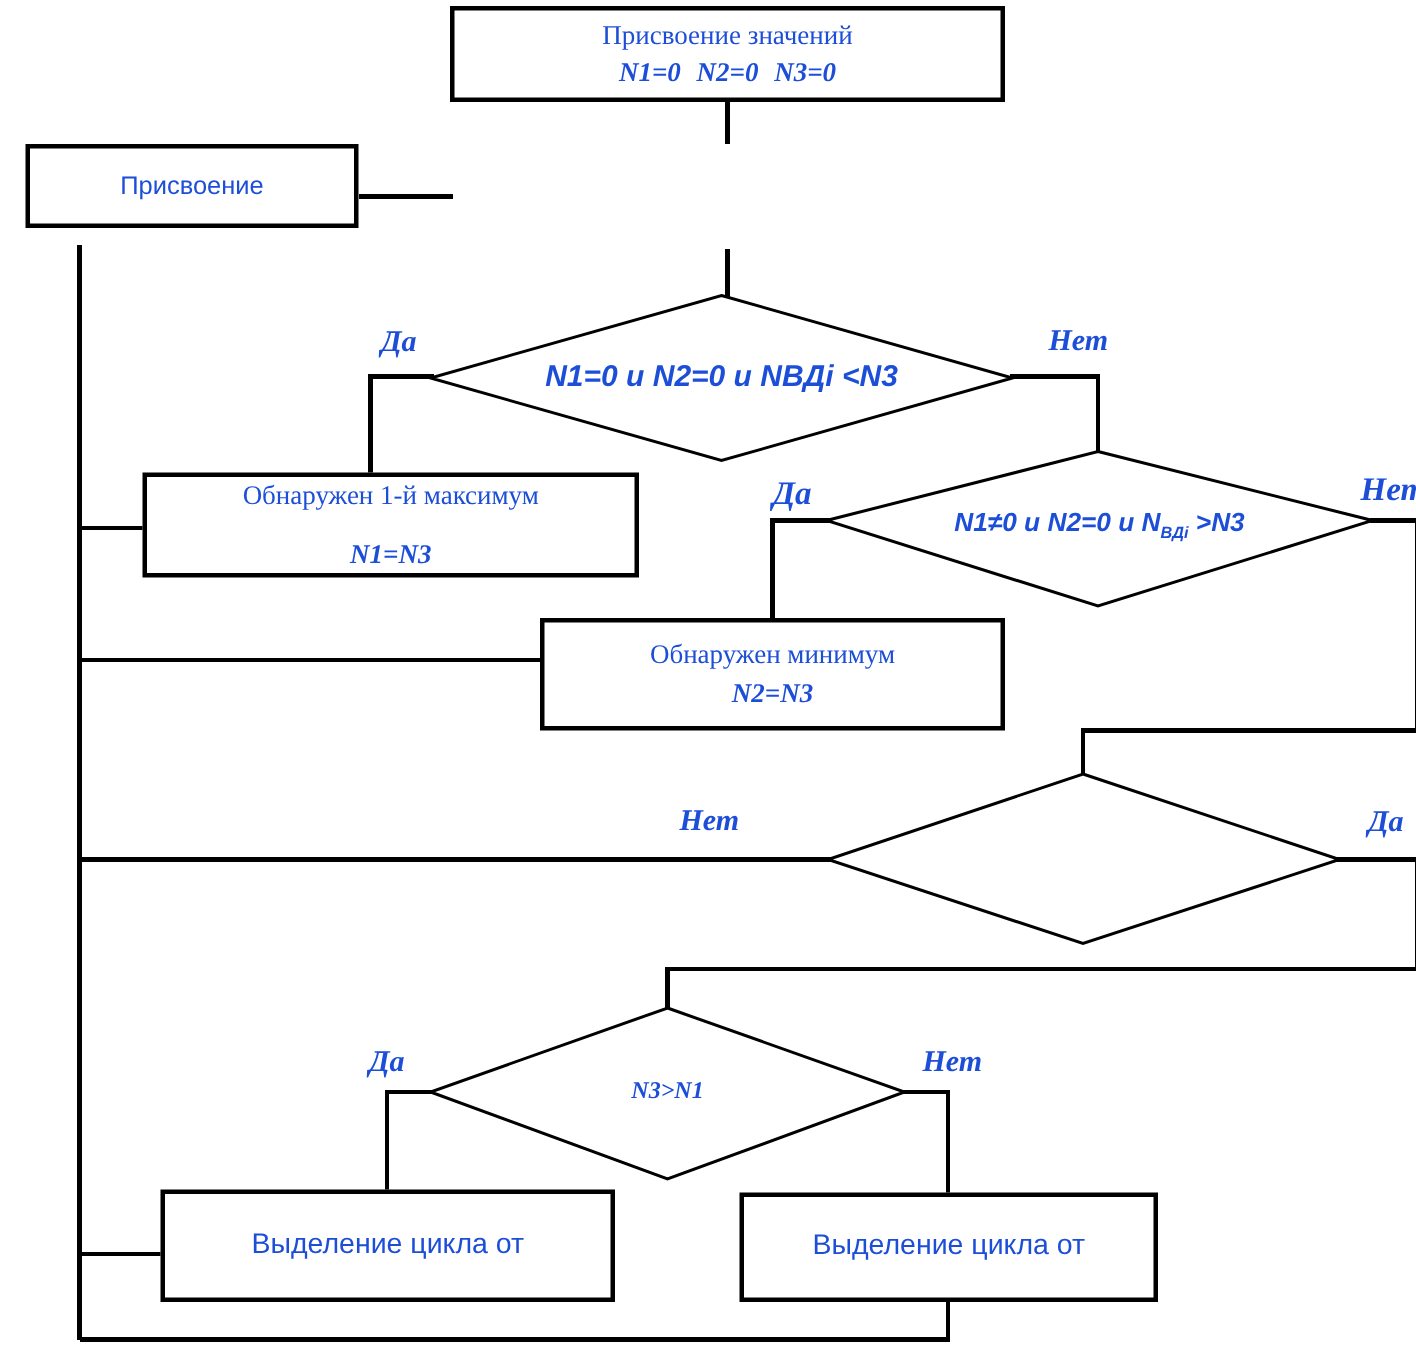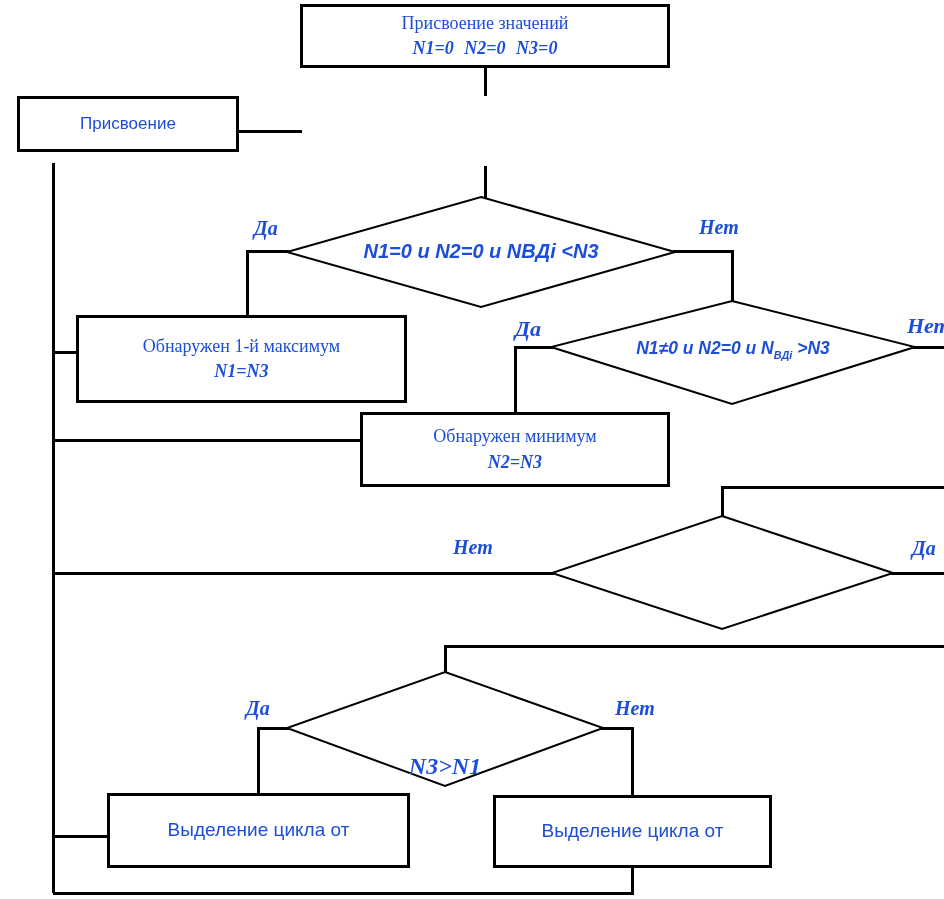--- a/index.html
+++ b/index.html
@@ -96,21 +96,21 @@
   <div class="box serif-text" style="left:285px; top:4px; width:370px; height:64px;">
     <div>Присвоение значений</div>
     <div class="formula ws">N1=0 N2=0 N3=0</div>
   </div>
 
   <div class="box sans-text" style="left:2px; top:96px; width:222px; height:56px; font-size:17px;">
     <div>Присвоение</div>
   </div>
 
 
-  <div class="box serif-text" style="left:61px; top:315px; width:331px; height:88px;">
+  <div class="box serif-text" style="left:80px; top:315px; width:331px; height:70px;justify-content:space-between;">
     <div>Обнаружен 1-й максимум</div>
     <div class="formula">N1=N3</div>
   </div>
 
   <div class="box serif-text" style="left:345px; top:412px; width:310px; height:75px;">
     <div>Обнаружен минимум</div>
     <div class="formula">N2=N3</div>
   </div>
 
   <div class="box sans-text" style="left:92px; top:793px; width:303px; height:75px; font-size:19px;">
@@ -121,21 +121,21 @@
     <div>Выделение цикла от</div>
   </div>
 
   <div class="dlabel sans-italic" style="left:296px; top:230px; width:340px; height:42px; font-size:20px;">N1=0 и N2=0 и NВДi &lt;N3</div>
 
   <div class="dlabel sans-italic" style="left:556px; top:329px; width:324px; height:38px; font-size:17.5px;">
     <span><span>N1≠0 и N2=0 и N</span><sub>ВДi</sub><span> &gt;N3</span></span>
   </div>
 
 
-  <div class="dlabel serif-italic" style="left:355px; top:744px; width:150px; height:44px; font-size:24px;">N3&gt;N1</div>
+  <div class="dlabel serif-italic" style="left:355px; top:706px; width:150px; height:44px; font-size:16px;">N3&gt;N1</div>
 
   <span class="yesno" style="left:239px; top:217px;">Да</span>
   <span class="yesno" style="left:684px; top:216px;">Нет</span>
 
   <span class="yesno" style="left:500px; top:316px; font-size:22px;">Да</span>
   <span class="yesno" style="left:892px; top:313px; font-size:22px;">Нет</span>
 
   <span class="yesno" style="left:438px; top:536px;">Нет</span>
   <span class="yesno" style="left:897px; top:537px;">Да</span>
 

